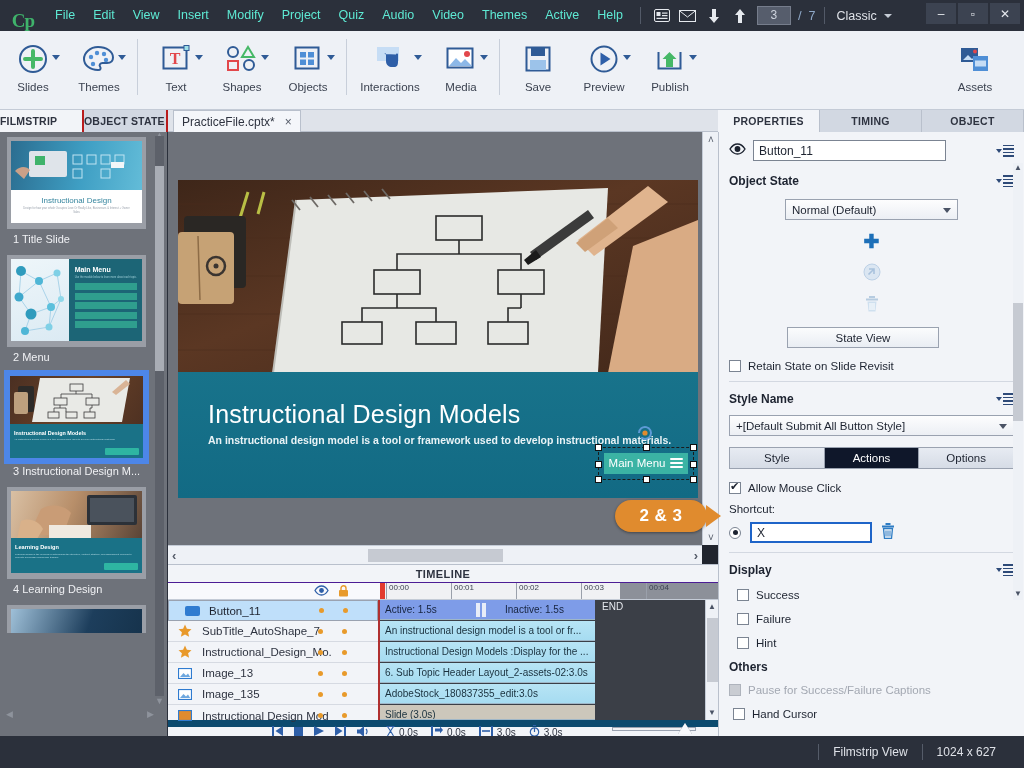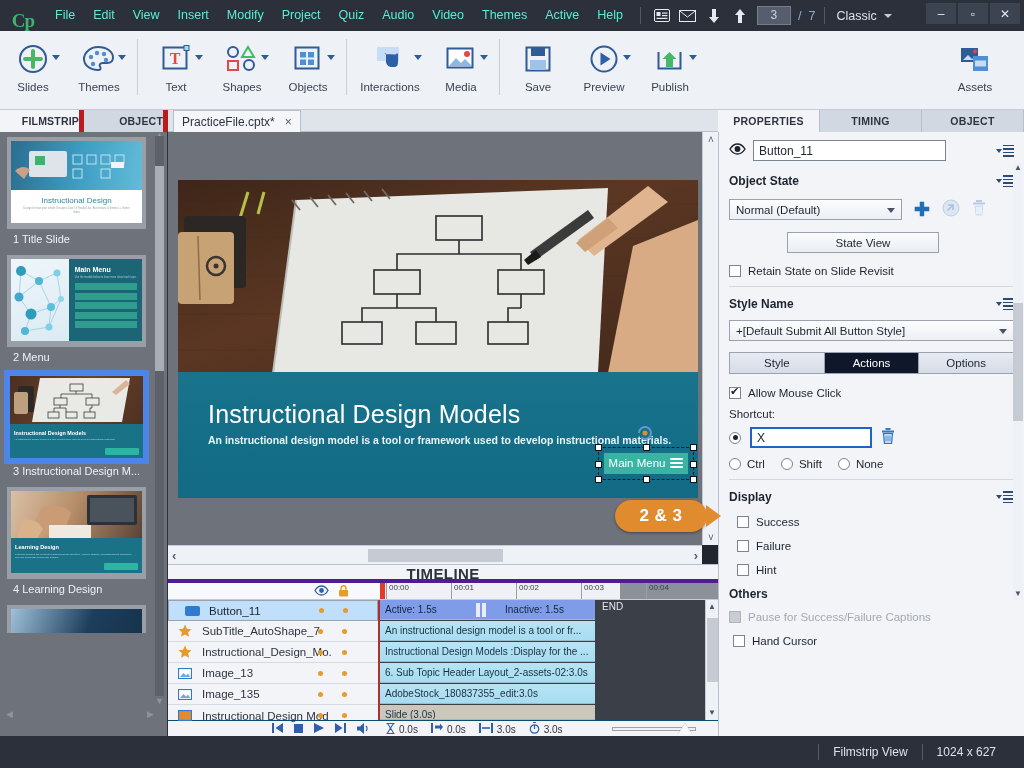--- a/index.html
+++ b/index.html
@@ -69,22 +69,22 @@
   }
   .rb-sep{ width:1px; height:56px; background:#c8cfda; margin:8px 5px 0 5px;}
   .rb-spacer{ flex:1; }
 
   
   .tabs-left{
     position:absolute; top:110px; left:0; width:168px; height:22px;
     display:flex; background:#e2e6ee;
   }
   .tab-l{
-    flex:1; font-size:10.5px; font-weight:bold; color:#2e3340; text-align:right;
-    line-height:22px; letter-spacing:.2px; cursor:default; border-right:5px solid #b91c1c;
+    flex:1; font-size:10.5px; font-weight:bold; color:#2e3340; text-align:left;
+    line-height:22px; letter-spacing:.2px; cursor:default; border-right:2px solid #b91c1c;
     background:#d2d8e2;
   }
   .tab-l.active{ background:#f2f4f8; }
   .filmstrip{
     position:absolute; top:132px; left:0; width:168px; height:604px;
     background:#6e727a; border-right:1px solid #2b303b; overflow:hidden;
   }
   .fs-inner{ position:absolute; top:5px; left:7px; width:145px; }
   .slide-card{ margin-bottom:10px; }
   .slide-thumb{
@@ -160,22 +160,22 @@
     border-left:1px solid #c4cbd6;
   }
   .sv-arrow{ width:16px; height:15px; display:flex;align-items:center;justify-content:center;
     color:#555c69; font-size:10px;}
 
   
   .timeline-panel{
     position:absolute; left:168px; top:564px; width:550px; height:172px;
     background:#f2f4f8; border-top:1px solid #b9c0cc;
   }
-  .tl-header{ height:18px; line-height:18px; text-align:center; font-size:15px;
-    font-weight:bold; color:#2e3340; letter-spacing:.4px; border-bottom:4px solid #4c1d95;}
+  .tl-header{ height:18px; line-height:18px; text-align:center; font-size:11px;
+    font-weight:bold; color:#2e3340; letter-spacing:.4px; border-bottom:1px solid #4c1d95;}
   .tl-colhdr{ height:17px; display:flex; border-bottom:1px solid #c4cbd6; background:#f8f9fc;}
   .tl-names-hd{ width:212px; position:relative;}
   .tl-eye{ position:absolute; left:146px; top:2px;}
   .tl-lock{ position:absolute; left:170px; top:2px;}
   .tl-ruler{ flex:1; position:relative; background:#f0f1f4; overflow:hidden;}
   .ruler-tick{ position:absolute; top:0; font-size:8px; color:#3b4250; padding-left:2px;
     border-left:1px solid #9aa0ab; height:17px; line-height:10px;}
   .ruler-past{ position:absolute; top:0; right:0; width:98px; height:17px; background:#8c9099;}
   .playhead{ position:absolute; left:0; top:0; width:5px; height:17px; background:#e23b2e;}
   .tl-body{ display:flex; height:120px;}
@@ -193,21 +193,21 @@
   .track.bar{ background:#7e9ce8; color:#16233e;}
   .track.cyan{ background:linear-gradient(180deg,#b7e4f5 0%,#a6dcf1 100%);}
   .track.slide{ background:#ccc7bb;}
   .end-lbl{ position:absolute; left:222px; top:1px; font-size:10px; color:#e6e9ee;}
   .pausebar{ position:absolute; left:96px; top:3px; width:12px; height:14px;}
   .pausebar i{ display:inline-block; width:4px; height:14px; background:#e8edf8; margin-right:2px;}
   .tl-scroll-v{ position:absolute; right:0; top:0; width:13px; height:120px; background:#eef1f6;
     border-left:1px solid #c4cbd6;}
   .tl-sv-thumb{ position:absolute; top:18px; left:1px; width:11px; height:64px; background:#c6cad2;}
   .tl-footer{ height:17px; display:flex; align-items:center; background:#f2f4f8;
-    border-top:1px solid #0c4a6e; font-size:10px; color:#2e3340;}
+    border-top:7px solid #0c4a6e; font-size:10px; color:#2e3340;}
   .tf-ctrls{ width:212px; display:flex; align-items:center; justify-content:flex-end; gap:11px;
     padding-right:10px; color:#2e5fa8;}
   .tf-times{ flex:1; display:flex; align-items:center; gap:5px; padding-left:6px;}
   .tf-t{ display:flex; align-items:center; gap:4px; margin-right:8px;}
   .zoom-slider{ position:absolute; right:22px; bottom:2px; width:84px; height:11px;}
 
   
   .tabs-right{
     position:absolute; top:110px; left:718px; width:306px; height:22px; display:flex;
     background:#d2d8e2;
@@ -948,21 +948,21 @@
         <span class="cr"></span>
           <span class="ln">
             <i></i>
             <i></i>
             <i></i>
             <i></i>
           </span>
       </span>
     </div>
 
-    <div class="pr-row" style="margin-top:10px; gap:12px;">
+    <div class="pr-row" style="margin-top:10px; gap:12px;flex-direction:column;">
       <div class="sel" style="width:173px;">
         <span>Normal (Default)</span>
         <span class="ar"></span>
       </div>
       <span class="plus">✚</span>
       <span>
         <svg width="18" height="18" viewBox="0 0 18 18">
             <circle cx="9" cy="9" r="8" fill="#dbe6f2" stroke="#bcd0e6"></circle>
             <path d="M5.5 11.5L11 6M6 6h5v5" fill="none" stroke="#a9c2dd" stroke-width="1.6"></path>
           </svg>
@@ -1024,28 +1024,20 @@
       <span>
         <svg width="14" height="16" viewBox="0 0 14 16">
             <rect x="4.5" y="0" width="5" height="2" fill="#2e7cc4"></rect>
             <rect x="1" y="2.5" width="12" height="2" fill="#2e7cc4"></rect>
             <path d="M2.5 5.5h9l-1 10h-7z" fill="none" stroke="#2e7cc4" stroke-width="1.3"></path>
             <path d="M5 7.5v6M7 7.5v6M9 7.5v6" stroke="#2e7cc4" stroke-width="1"></path>
           </svg>
       </span>
     </div>
 
-    <div class="pr-row" style="margin-top:10px; gap:6px;">
-      <span class="radio"></span>
-      <span style="font-size:11.5px;color:#1d2330;margin-right:10px;">Ctrl</span>
-      <span class="radio"></span>
-      <span style="font-size:11.5px;color:#1d2330;margin-right:10px;">Shift</span>
-      <span class="radio"></span>
-      <span style="font-size:11.5px;color:#1d2330;">None</span>
-    </div>
 
     <div class="hr"></div>
 
     <div class="pr-row">
       <span class="sec-ttl">Display</span>
       <span class="hamb-menu">
         <span class="cr"></span>
           <span class="ln">
             <i></i>
             <i></i>

